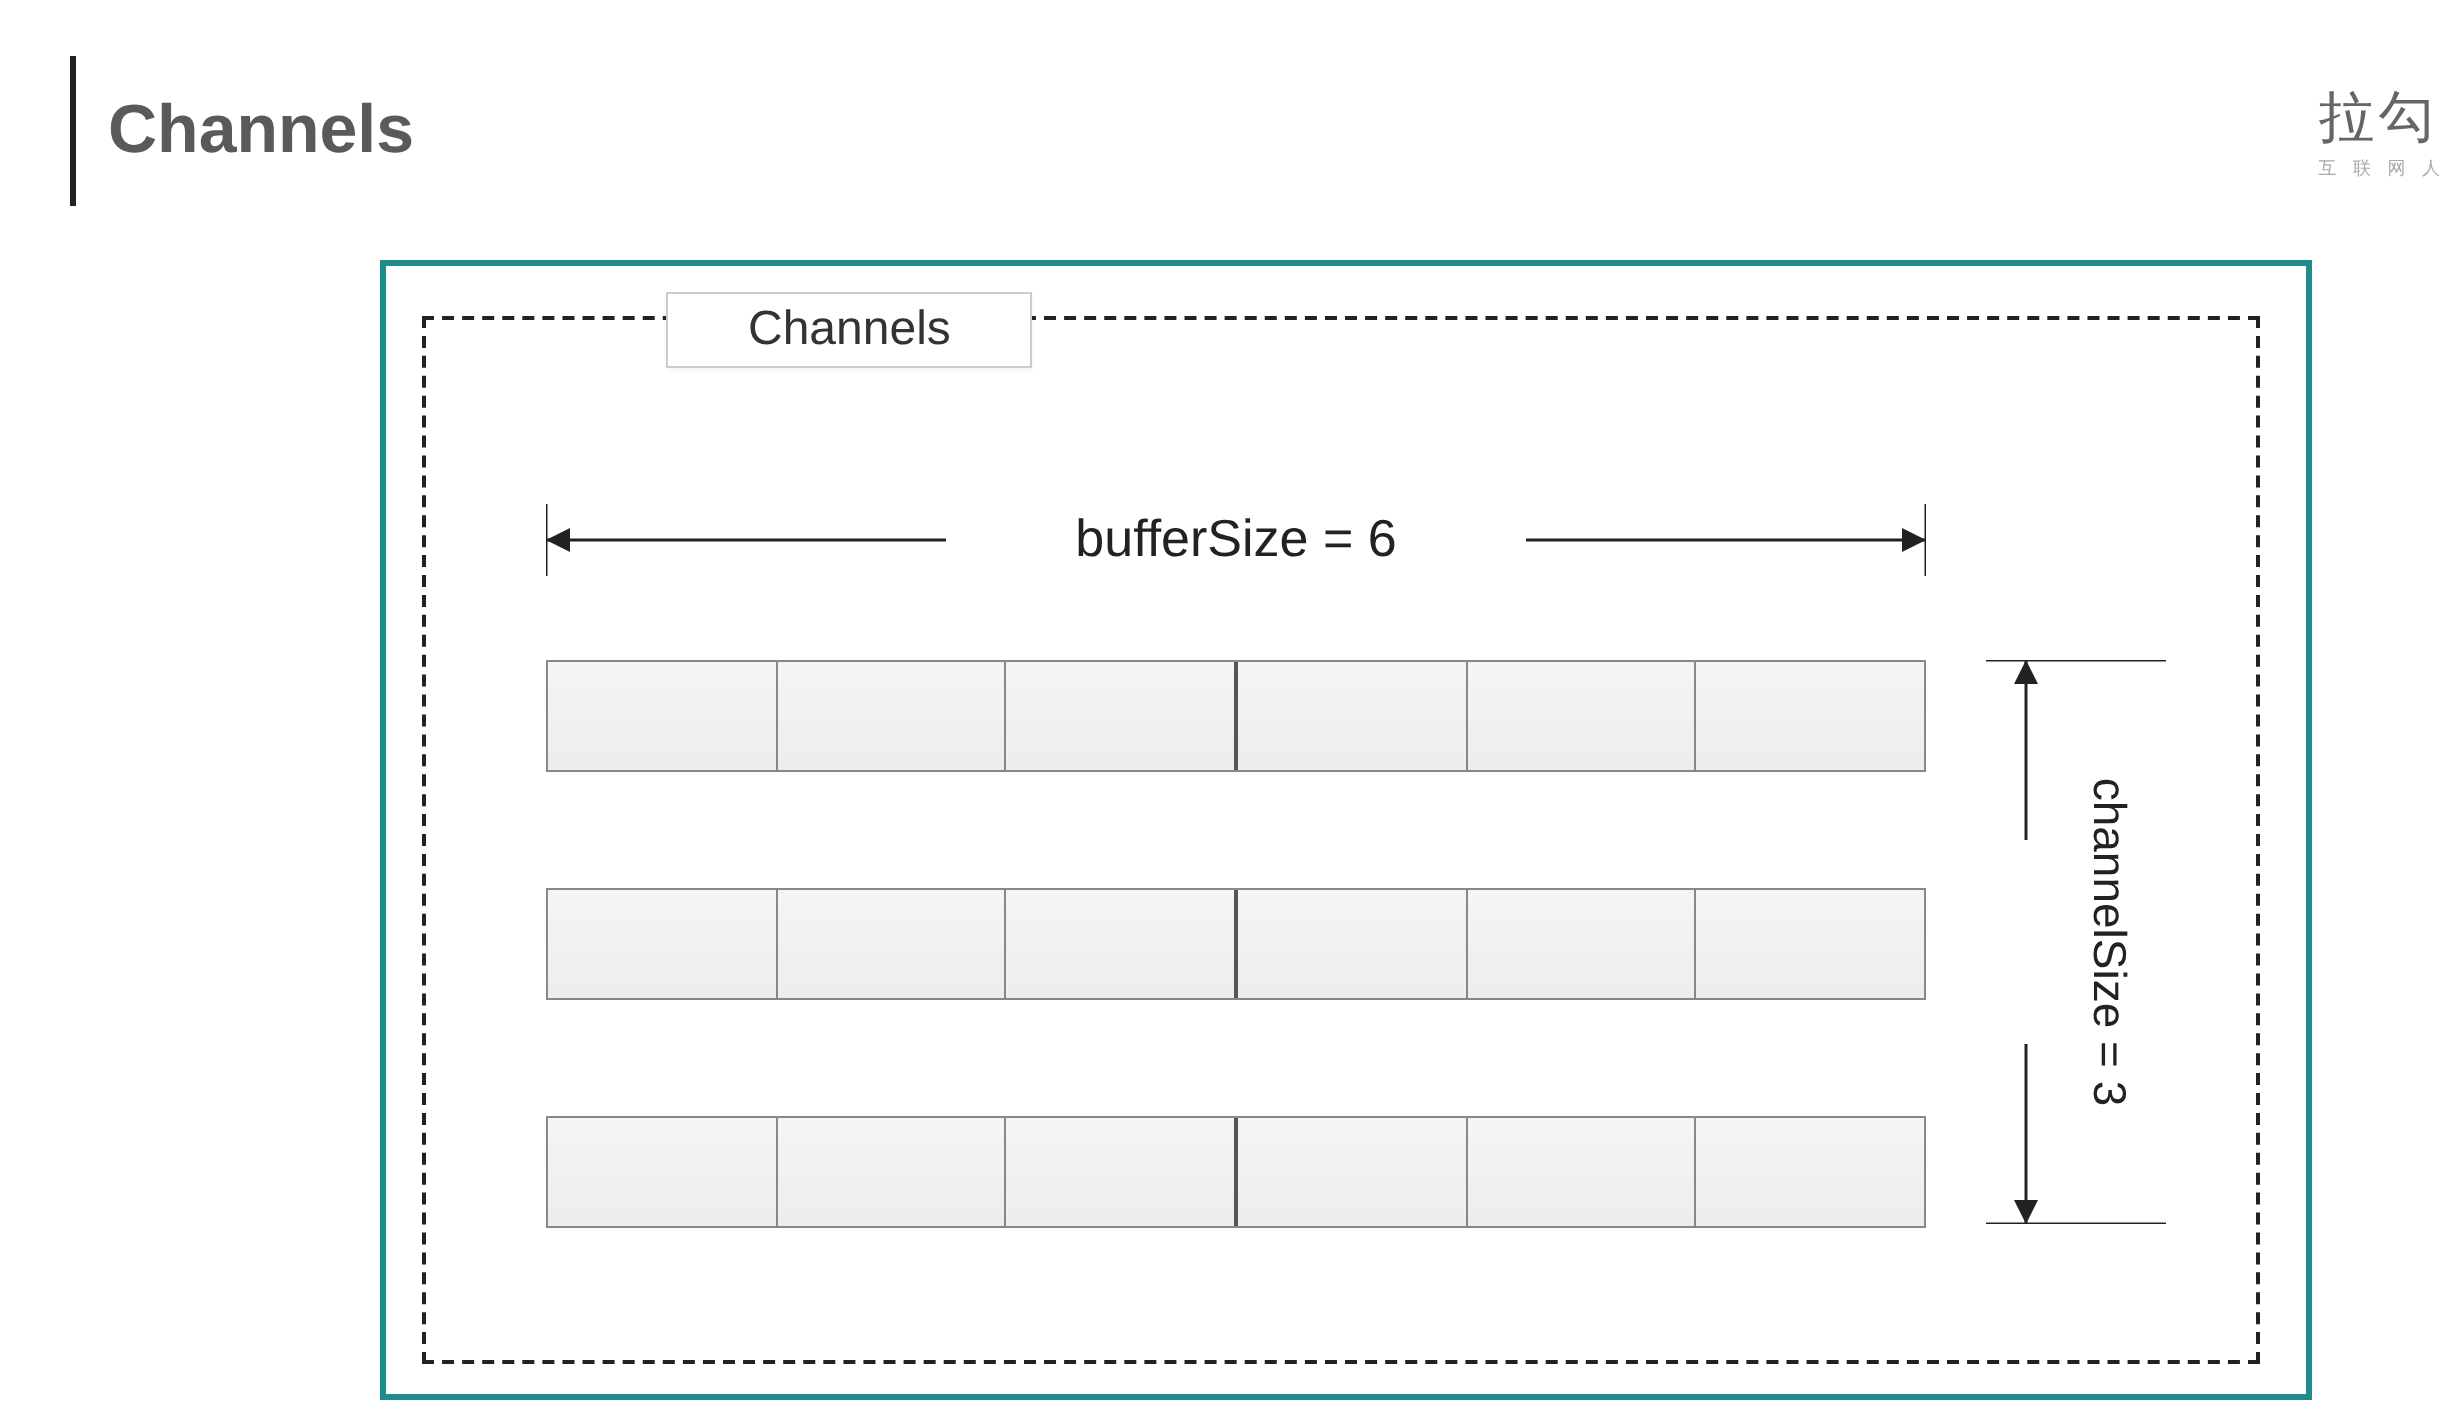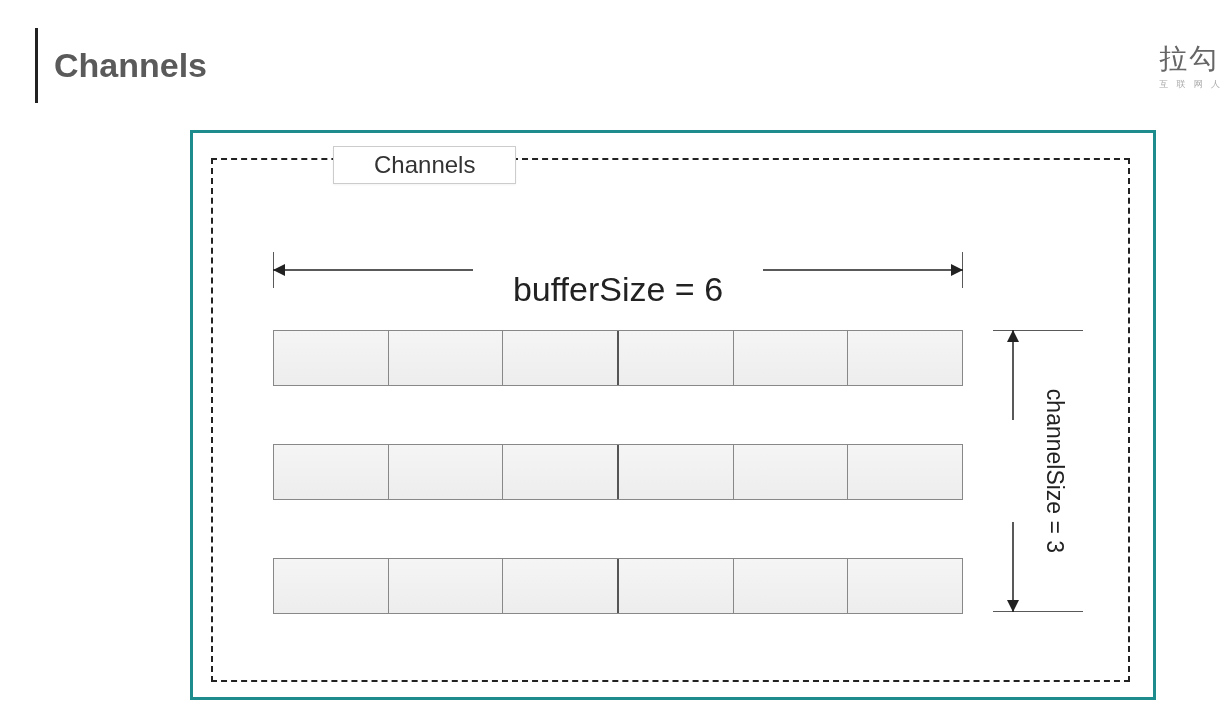--- a/index.html
+++ b/index.html
@@ -115,25 +115,25 @@
     width: 690px;
     height: 60px;
   }
   .h-dim svg { display: block; }
   .h-dim-label {
     position: absolute;
     left: 0;
     right: 0;
     top: 14px;
     text-align: center;
-    font-size: 34px;
+    font-size: 26px;
     color: #222;
     background: #fff;
     width: 220px;
-    margin: 16px auto;
+    margin: 0 auto;
   }
 
   
   .v-dim {
     position: absolute;
     right: 35px;
     top: 170px;
     width: 110px;
     height: 282px;
   }

